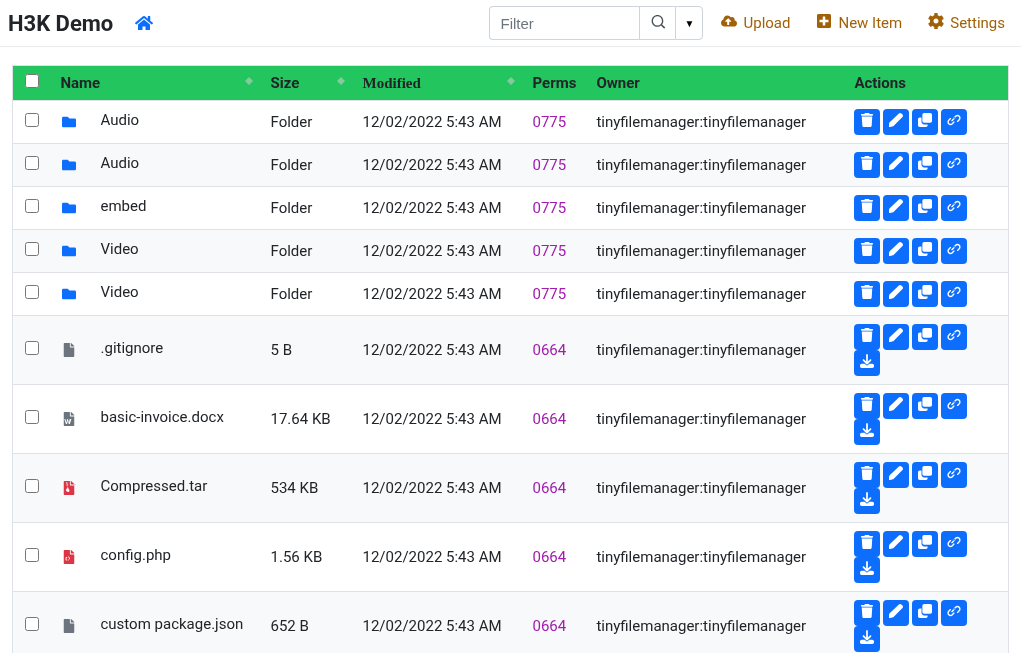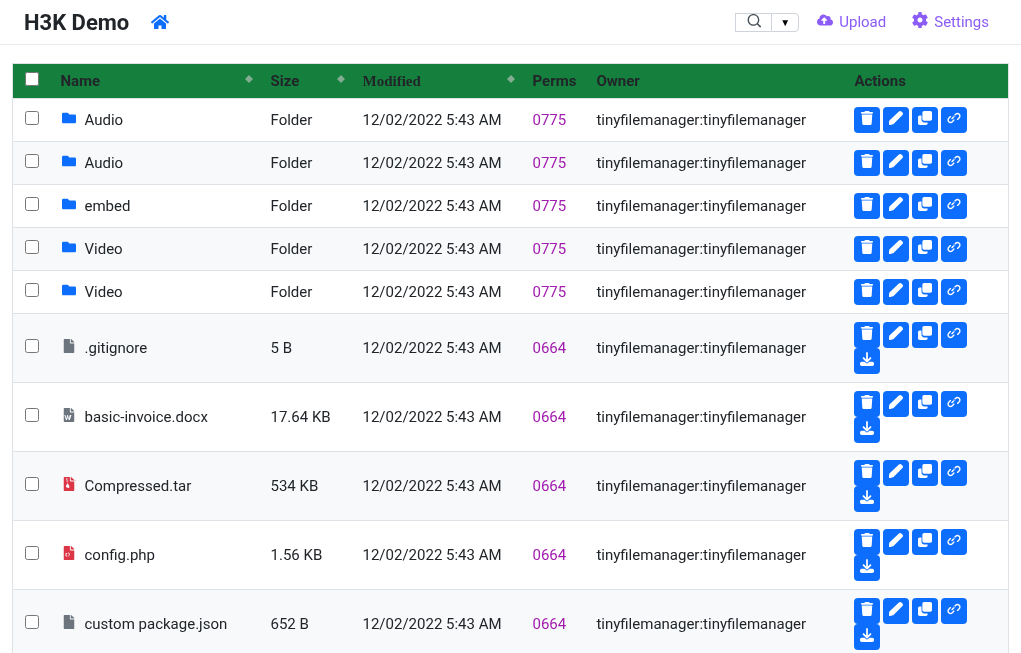--- a/index.html
+++ b/index.html
@@ -1,37 +1,37 @@
 <!DOCTYPE html>
 <html><head>
 <meta charset="utf-8">
 <style>
   * { box-sizing: border-box; margin: 0; padding: 0; }
   body { font-family: -apple-system, "Segoe UI", Roboto, Arial, sans-serif; font-size: 15px; color: #212529; background: #fff; }
-  .navbar { display: flex; align-items: center; padding: 6px 24px; border-bottom: 1px solid #e9ecef; gap: 10px; }
+  .navbar { display: flex; align-items: center; padding: 6px 8px; border-bottom: 1px solid #e9ecef; gap: 10px; }
   .brand { font-size: 22px; font-weight: 700; margin-right: 8px; }
   .navbar-left { display: flex; align-items: center; gap: 14px; }
   .home-icon { color: #0d6efd; font-size: 18px; display:flex; align-items:center; }
   .navbar-spacer { flex: 1; }
   .filter-group { display: flex; align-items: stretch; }
   .filter-input { width: 150px; height: 34px; border: 1px solid #ced4da; border-right: none; border-radius: 4px 0 0 4px; padding: 4px 10px; font-size: 15px; color:#6c757d; }
   .filter-input::placeholder { color: #6c757d; }
   .filter-search-btn { width: 36px; border: 1px solid #ced4da; border-right: none; background: #fff; display:flex; align-items:center; justify-content:center; cursor:pointer; }
   .filter-caret-btn { width: 28px; border: 1px solid #ced4da; border-radius: 0 4px 4px 0; background: #fff; display:flex; align-items:center; justify-content:center; cursor:pointer; font-size:10px; }
-  .nav-action { display: flex; align-items: center; gap: 6px; color: #8b5cf6; padding: 6px 8px; cursor: pointer; font-size: 15px; }
+  .nav-action { display: flex; align-items: center; gap: 6px; color: #a16207; padding: 6px 8px; cursor: pointer; font-size: 15px; }
   .nav-action svg { width: 16px; height: 16px; }
   .content { padding: 18px 12px; }
   table { width: 100%; border-collapse: collapse; border: 1px solid #dee2e6; }
   th, td { padding: 8px 10px; border-top: 1px solid #dee2e6; text-align: left; font-size: 15px; vertical-align: middle; }
-  thead th { background: #15803d; font-weight: 700; position: relative; }
+  thead th { background: #22c55e; font-weight: 700; position: relative; }
   .chkcol { width: 38px; text-align: center; }
   .sortable::after { content: ""; position:absolute; right:8px; top:50%; transform:translateY(-50%); width:0; height:0; border-left:4px solid transparent; border-right:4px solid transparent; border-top:4px solid #ccc; opacity:.6; }
   .sortable::before { content: ""; position:absolute; right:8px; top:38%; transform:translateY(-50%); width:0; height:0; border-left:4px solid transparent; border-right:4px solid transparent; border-bottom:4px solid #ccc; opacity:.6; }
   tbody tr:nth-child(even) { background: #f8f9fa; }
-  .file-link { display: inline-flex; align-items: flex-start; gap: 8px; color: #212529; text-decoration: none; }
+  .file-link { display: inline-flex; align-items: flex-end; gap: 24px; color: #212529; text-decoration: none; }
   .file-icon { width: 16px; display:inline-flex; justify-content:center; }
   .perms-link { color: #a21caf; text-decoration: none; }
   .action-btn { display: inline-flex; align-items:center; justify-content:center; width: 26px; height: 26px; background: #0d6efd; color: #fff; border-radius: 4px; margin-right: 3px; cursor: pointer; }
   .action-btn svg { width: 14px; height: 14px; }
   input[type=checkbox] { width:14px; height:14px; }
   .col-name { width: 210px; }
   .col-size { width: 92px; }
   .col-mod { width: 170px; font-family: Liberation Serif, serif; }
   .col-perms { width: 62px; }
   .col-owner { width: 258px; }
@@ -43,38 +43,47 @@
   <div class="navbar-left">
     <span class="brand">H3K Demo</span>
     <span class="home-icon">
       <svg viewBox="0 0 576 512" width="18" height="18" fill="currentColor">
           <path d="M280.37 148.26L96 300.11V464a16 16 0 0016 16h112a16 16 0 0016-16V368h96v96a16 16 0 0016 16h112a16 16 0 0016-16V300.11L295.63 148.26a12 12 0 00-15.26 0zM571.6 251.47L488 182.56V44a12 12 0 00-12-12h-56a12 12 0 00-12 12v72.61L318.47 43a48 48 0 00-61 0L4.34 251.47a12 12 0 00-1.6 16.9l25.5 31A12 12 0 0045.15 301l235.22-193.74a12 12 0 0115.26 0L530.85 301a12 12 0 0016.91-1.6l25.5-31a12 12 0 00-1.66-16.93z"></path>
         </svg>
     </span>
   </div>
   <div class="navbar-spacer"></div>
   <div class="filter-group">
+    <input class="filter-input" placeholder="Filter" style="">
     <button class="filter-search-btn">
       <span>
         <svg viewBox="0 0 512 512" width="14" height="14" fill="#495057">
             <path d="M505 442.7L405.3 343c28.4-34.9 45.5-79.4 45.5-128C450.8 96.5 354.3 0 236.4 0S22 96.5 22 215s96.5 215 214.4 215c48.6 0 93.1-17.1 128-45.5l99.7 99.7c4.5 4.5 10.6 7 17 7s12.5-2.5 17-7l7-7c9.3-9.4 9.3-24.6-.1-34zM236.4 380c-91 0-165-74-165-165s74-165 165-165 165 74 165 165-74 165-165 165z"></path>
           </svg>
       </span>
     </button>
     <button class="filter-caret-btn">
       <span>▼</span>
     </button>
   </div>
   <div class="nav-action">
     <span>
       <svg viewBox="0 0 640 512" fill="currentColor">
           <path d="M537.6 226.6c4.1-10.7 6.4-22.4 6.4-34.6 0-53-43-96-96-96-19.7 0-38.1 6-53.3 16.2C367 64.2 315.3 32 256 32 167.6 32 96 103.6 96 192c0 2.7.1 5.4.2 8.1C40.2 219.8 0 273.2 0 336c0 79.5 64.5 144 144 144h368c70.7 0 128-57.3 128-128 0-61.9-44-113.6-102.4-125.4zM393.4 288H328v112c0 8.8-7.2 16-16 16h-48c-8.8 0-16-7.2-16-16V288h-65.4c-14.3 0-21.4-17.2-11.3-27.3l105.4-105.4c6.2-6.2 16.4-6.2 22.6 0l105.4 105.4c10.1 10.1 2.9 27.3-11.3 27.3z"></path>
         </svg>
     </span>
     <span>Upload</span>
+  </div>
+  <div class="nav-action">
+    <span>
+      <svg viewBox="0 0 448 512" fill="currentColor">
+          <path d="M400 32H48C21.5 32 0 53.5 0 80v352c0 26.5 21.5 48 48 48h352c26.5 0 48-21.5 48-48V80c0-26.5-21.5-48-48-48zM368 284c0 6.6-5.4 12-12 12h-92v92c0 6.6-5.4 12-12 12h-56c-6.6 0-12-5.4-12-12v-92H92c-6.6 0-12-5.4-12-12v-56c0-6.6 5.4-12 12-12h92v-92c0-6.6 5.4-12 12-12h56c6.6 0 12 5.4 12 12v92h92c6.6 0 12 5.4 12 12v56z"></path>
+        </svg>
+    </span>
+    <span>New Item</span>
   </div>
   <div class="nav-action">
     <span>
       <svg viewBox="0 0 512 512" fill="currentColor">
           <path d="M487.4 315.7l-42.6-24.6c4.3-23.2 4.3-47 0-70.2l42.6-24.6c10.7-6.2 15.3-19.2 10.7-30.7-11.3-30.1-28.5-57.5-50.1-80.4-8.6-9.1-22.5-11.1-33.2-4.9l-42.6 24.6c-17.9-15.4-38.5-27.3-60.8-35.1V24.6c0-12.4-8.8-23-20.9-25.3C266.2-3.1 245.8-3.1 221.5 0c-12.1 2.3-20.9 12.9-20.9 25.3v49.2c-22.3 7.8-42.9 19.7-60.8 35.1L97.2 85c-10.7-6.2-24.6-4.2-33.2 4.9-21.6 22.9-38.8 50.3-50.1 80.4-4.6 11.5 0 24.5 10.7 30.7l42.6 24.6c-4.3 23.2-4.3 47 0 70.2l-42.6 24.6c-10.7 6.2-15.3 19.2-10.7 30.7 11.3 30.1 28.5 57.5 50.1 80.4 8.6 9.1 22.5 11.1 33.2 4.9l42.6-24.6c17.9 15.4 38.5 27.3 60.8 35.1v49.2c0 12.4 8.8 23 20.9 25.3 24.3 3.1 44.7 3.1 69 0 12.1-2.3 20.9-12.9 20.9-25.3v-49.2c22.3-7.8 42.9-19.7 60.8-35.1l42.6 24.6c10.7 6.2 24.6 4.2 33.2-4.9 21.6-22.9 38.8-50.3 50.1-80.4 4.6-11.5 0-24.5-10.7-30.7zM256 336c-44.1 0-80-35.9-80-80s35.9-80 80-80 80 35.9 80 80-35.9 80-80 80z"></path>
         </svg>
     </span>
     <span>Settings</span>
   </div>
 </div>

